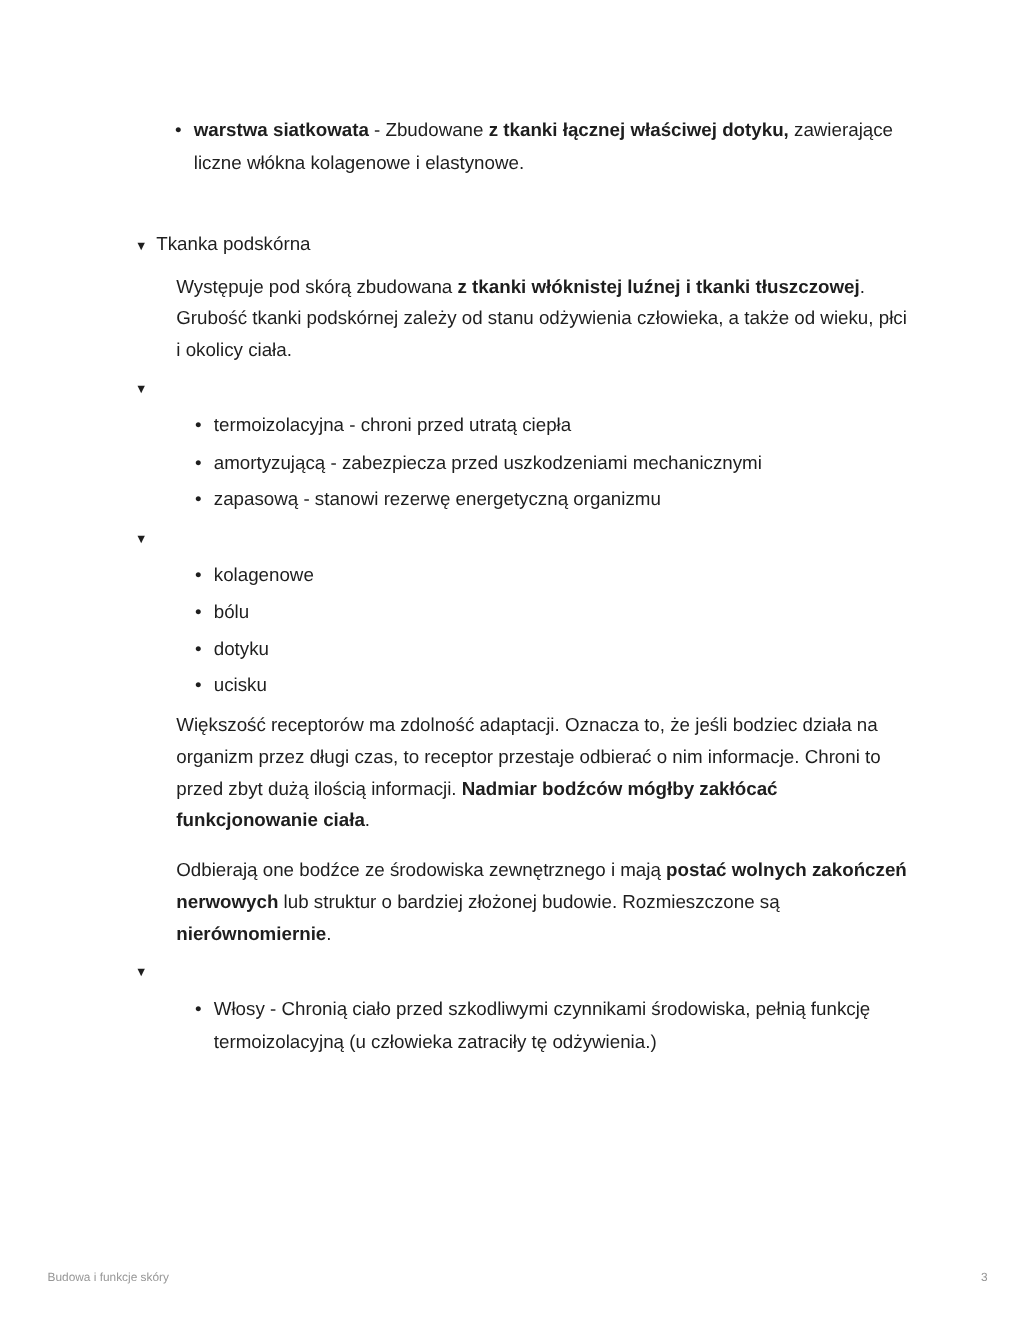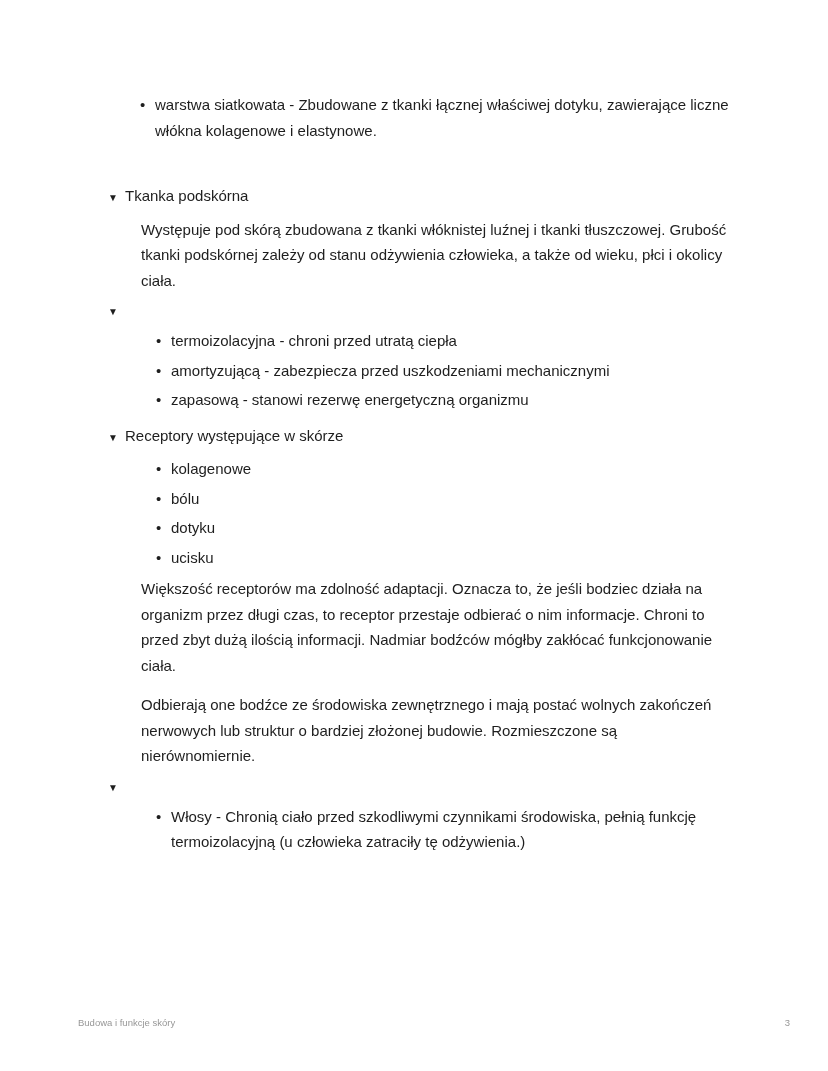--- a/index.html
+++ b/index.html
@@ -15,21 +15,21 @@
     color: #1e1e1e;
     overflow: hidden;
     margin: 0 auto;
   }
   .content {
     position: absolute;
     top: 88px;
     left: 108px;
     right: 98px;
   }
-  strong { font-weight: 400; }
+  strong { font-weight: 700; }
 
   .bullet-item {
     display: flex;
     align-items: flex-start;
     margin: 4px 0 4px 32px;
   }
   .indent .bullet-item { margin-left: 15px; }
   .bullet {
     flex: none;
     width: 15px;
@@ -57,21 +57,20 @@
   .footer {
     position: absolute;
     left: 38px;
     right: 38px;
     bottom: 40px;
     display: flex;
     justify-content: space-between;
     align-items: baseline;
     font-size: 9.5px;
     color: #979797;
-    margin-left: 40px;
   }
 </style>
 </head>
 <body>
 
 <div class="page">
   <div class="content">
 
     <div class="bullet-item">
       <span class="bullet">•</span>
@@ -101,21 +100,20 @@
         <span class="btext">amortyzującą - zabezpiecza przed uszkodzeniami mechanicznymi</span>
       </div>
       <div class="bullet-item">
         <span class="bullet">•</span>
         <span class="btext">zapasową - stanowi rezerwę energetyczną organizmu</span>
       </div>
     </div>
 
     <div class="toggle-header">
       <span class="tri">▼</span>
-      <span class="tlabel">Receptory występujące w skórze</span>
     </div>
 
     <div class="indent">
       <div class="bullet-item">
         <span class="bullet">•</span>
         <span class="btext">kolagenowe</span>
       </div>
       <div class="bullet-item">
         <span class="bullet">•</span>
         <span class="btext">bólu</span>

